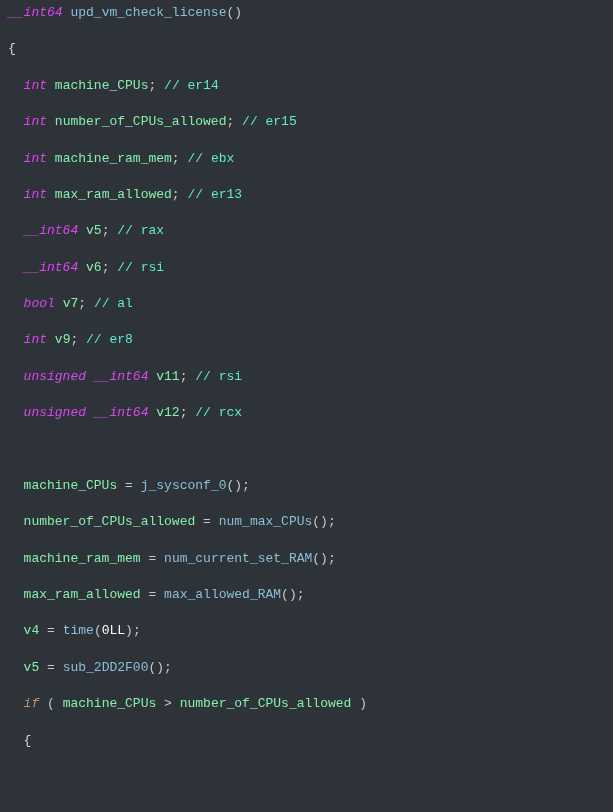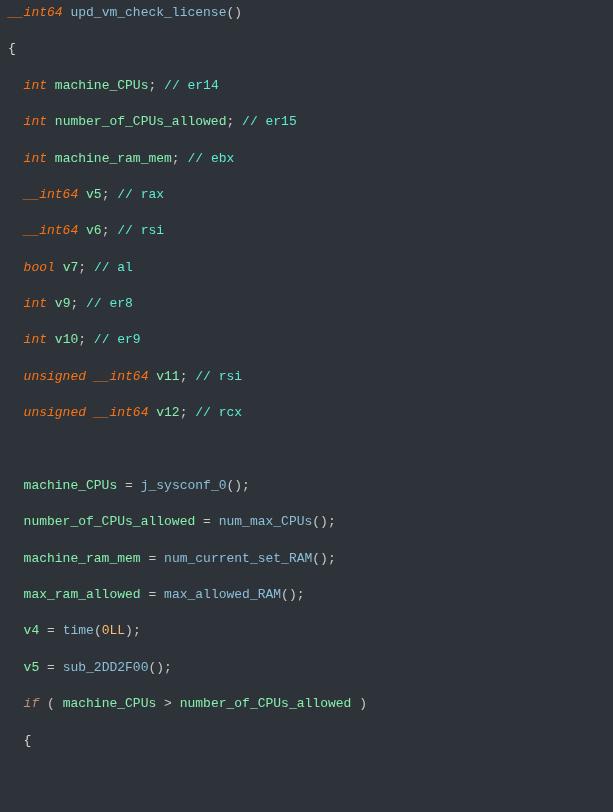--- a/index.html
+++ b/index.html
@@ -15,43 +15,43 @@
   }
   .code-editor {
     white-space: pre;
     color: #b8c4ce;
     padding-left: 8px;
   }
   .line {
     display: block;
     min-height: 18px;
   }
-  .type { color: #f97316; font-style: italic; }
+  .type { color: #d946ef; font-style: italic; }
   .keyword { color: #c09070; font-style: italic; text-align: right; }
   .func { color: #8cbfda; }
   .var { color: #86efac; }
   .comment { color: #5eead4; }
-  .number { color: #fdba74; }
+  .number { color: #ffffff; }
   .punct { color: #c8c8c8; }
   .paren { color: #c8c8c8; }
   .white { color: #d8d8d8; }
 </style>
 </head>
 <body>
 
 <div class="code-editor"><span class="line"><span class="type">__int64</span><span class="white"> </span><span class="func">upd_vm_check_license</span><span class="paren">()</span></span>
 <span class="line"><span class="white">{</span></span>
 <span class="line"><span class="white">  </span><span class="type">int</span><span class="white"> </span><span class="var">machine_CPUs</span><span class="punct">;</span><span class="white"> </span><span class="comment">// er14</span></span>
 <span class="line"><span class="white">  </span><span class="type">int</span><span class="white"> </span><span class="var">number_of_CPUs_allowed</span><span class="punct">;</span><span class="white"> </span><span class="comment">// er15</span></span>
 <span class="line"><span class="white">  </span><span class="type">int</span><span class="white"> </span><span class="var">machine_ram_mem</span><span class="punct">;</span><span class="white"> </span><span class="comment">// ebx</span></span>
+<span class="line"><span class="white">  </span><span class="type">int</span><span class="white"> </span><span class="var">max_ram_allowed</span><span class="punct">;</span><span class="white"> </span><span class="comment">// er13</span></span>
 <span class="line"><span class="white">  </span><span class="type">__int64</span><span class="white"> </span><span class="var">v5</span><span class="punct">;</span><span class="white"> </span><span class="comment">// rax</span></span>
 <span class="line"><span class="white">  </span><span class="type">__int64</span><span class="white"> </span><span class="var">v6</span><span class="punct">;</span><span class="white"> </span><span class="comment">// rsi</span></span>
 <span class="line"><span class="white">  </span><span class="type">bool</span><span class="white"> </span><span class="var">v7</span><span class="punct">;</span><span class="white"> </span><span class="comment">// al</span></span>
 <span class="line"><span class="white">  </span><span class="type">int</span><span class="white"> </span><span class="var">v9</span><span class="punct">;</span><span class="white"> </span><span class="comment">// er8</span></span>
-<span class="line"><span class="white">  </span><span class="type">int</span><span class="white"> </span><span class="var">v10</span><span class="punct">;</span><span class="white"> </span><span class="comment">// er9</span></span>
 <span class="line"><span class="white">  </span><span class="type">unsigned __int64</span><span class="white"> </span><span class="var">v11</span><span class="punct">;</span><span class="white"> </span><span class="comment">// rsi</span></span>
 <span class="line"><span class="white">  </span><span class="type">unsigned __int64</span><span class="white"> </span><span class="var">v12</span><span class="punct">;</span><span class="white"> </span><span class="comment">// rcx</span></span>
 <span class="line"> </span>
 <span class="line"><span class="white">  </span><span class="var">machine_CPUs</span><span class="white"> </span><span class="punct">=</span><span class="white"> </span><span class="func">j_sysconf_0</span><span class="paren">();</span></span>
 <span class="line"><span class="white">  </span><span class="var">number_of_CPUs_allowed</span><span class="white"> </span><span class="punct">=</span><span class="white"> </span><span class="func">num_max_CPUs</span><span class="paren">();</span></span>
 <span class="line"><span class="white">  </span><span class="var">machine_ram_mem</span><span class="white"> </span><span class="punct">=</span><span class="white"> </span><span class="func">num_current_set_RAM</span><span class="paren">();</span></span>
 <span class="line"><span class="white">  </span><span class="var">max_ram_allowed</span><span class="white"> </span><span class="punct">=</span><span class="white"> </span><span class="func">max_allowed_RAM</span><span class="paren">();</span></span>
 <span class="line"><span class="white">  </span><span class="var">v4</span><span class="white"> </span><span class="punct">=</span><span class="white"> </span><span class="func">time</span><span class="paren">(</span><span class="number">0LL</span><span class="paren">);</span></span>
 <span class="line"><span class="white">  </span><span class="var">v5</span><span class="white"> </span><span class="punct">=</span><span class="white"> </span><span class="func">sub_2DD2F00</span><span class="paren">();</span></span>
 <span class="line"><span class="white">  </span><span class="keyword">if</span><span class="white"> </span><span class="paren">( </span><span class="var">machine_CPUs</span><span class="white"> </span><span class="punct">&gt;</span><span class="white"> </span><span class="var">number_of_CPUs_allowed</span><span class="paren"> )</span></span>

